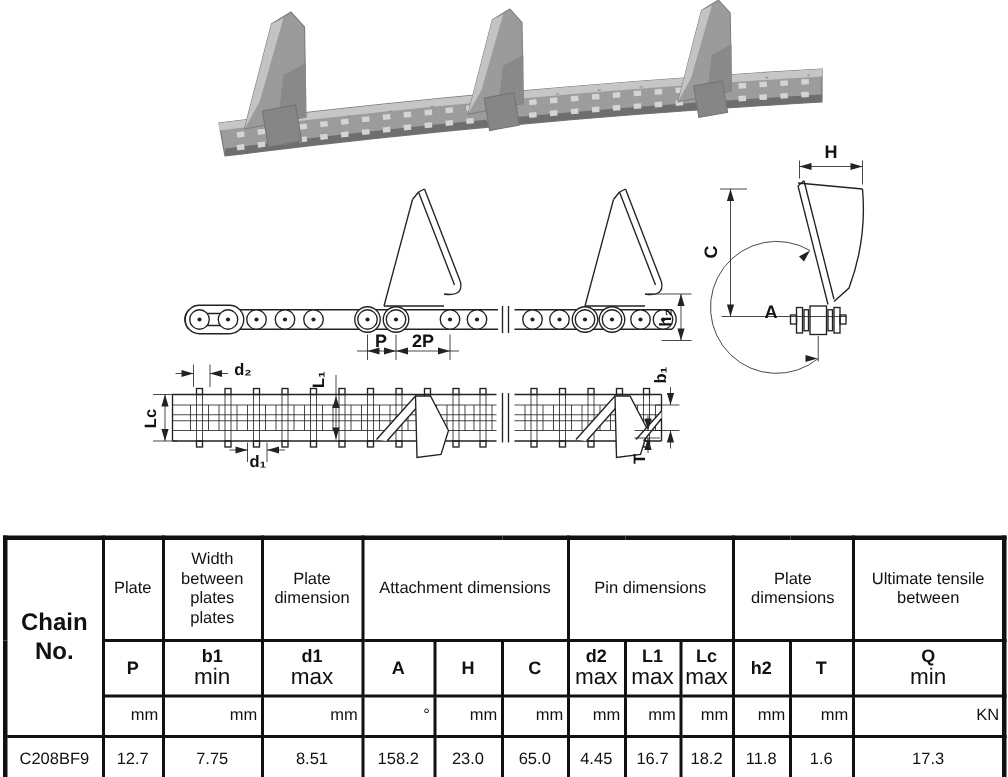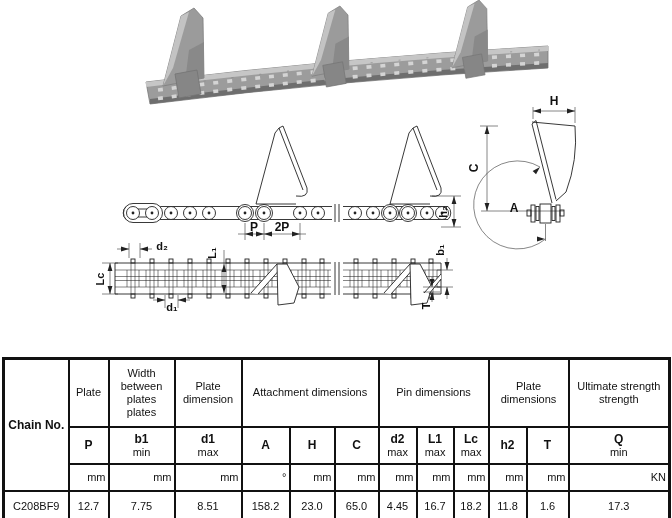--- a/index.html
+++ b/index.html
@@ -17,23 +17,23 @@
   
   table.spec{position:absolute;left:2px;top:357px;width:666px;border-collapse:collapse;
              table-layout:fixed;background:#fff;border:3px solid #111;
              font:11px "Liberation Sans",sans-serif;color:#111;}
   table.spec td{border:2px solid #111;text-align:center;vertical-align:middle;
                 padding:0 2px;overflow:hidden;line-height:1.2;}
   tr.r1 td{height:66px;}
   tr.r2 td{height:35px;}
   tr.r3 td{height:25px;text-align:right;}
   tr.r4 td{height:29px;}
-  td.chainhdr{font-weight:bold;font-size:12px;}
+  td.chainhdr{font-weight:bold;font-size:16px;}
   .sym{font-weight:bold;font-size:12px;line-height:1.1;}
-  .qual{font-size:11px;line-height:1.1;}
+  .qual{font-size:15px;line-height:1.1;}
   .qual:empty{display:none;}
 </style>
 </head>
 <body>
 
 <div id="page">
 
 <svg id="fig" width="672" height="357" viewBox="0 0 672 357">
   <defs>
 
@@ -314,21 +314,21 @@
   </colgroup>
   <tbody>
         <tr class="r1">
     <td rowspan="3" class="chainhdr">Chain No.</td>
     <td>Plate</td>
     <td>Width between plates plates</td>
     <td>Plate dimension</td>
     <td colspan="3">Attachment dimensions</td>
     <td colspan="3">Pin dimensions</td>
     <td colspan="2">Plate dimensions</td>
-    <td>Ultimate strength strength</td>
+    <td>Ultimate tensile between</td>
   </tr>
   <tr class="r2">
     <td>
             <div class="sym">P</div>
           </td>
     <td>
             <div class="sym">b1</div>
             <div class="qual">min</div>
           </td>
     <td>

